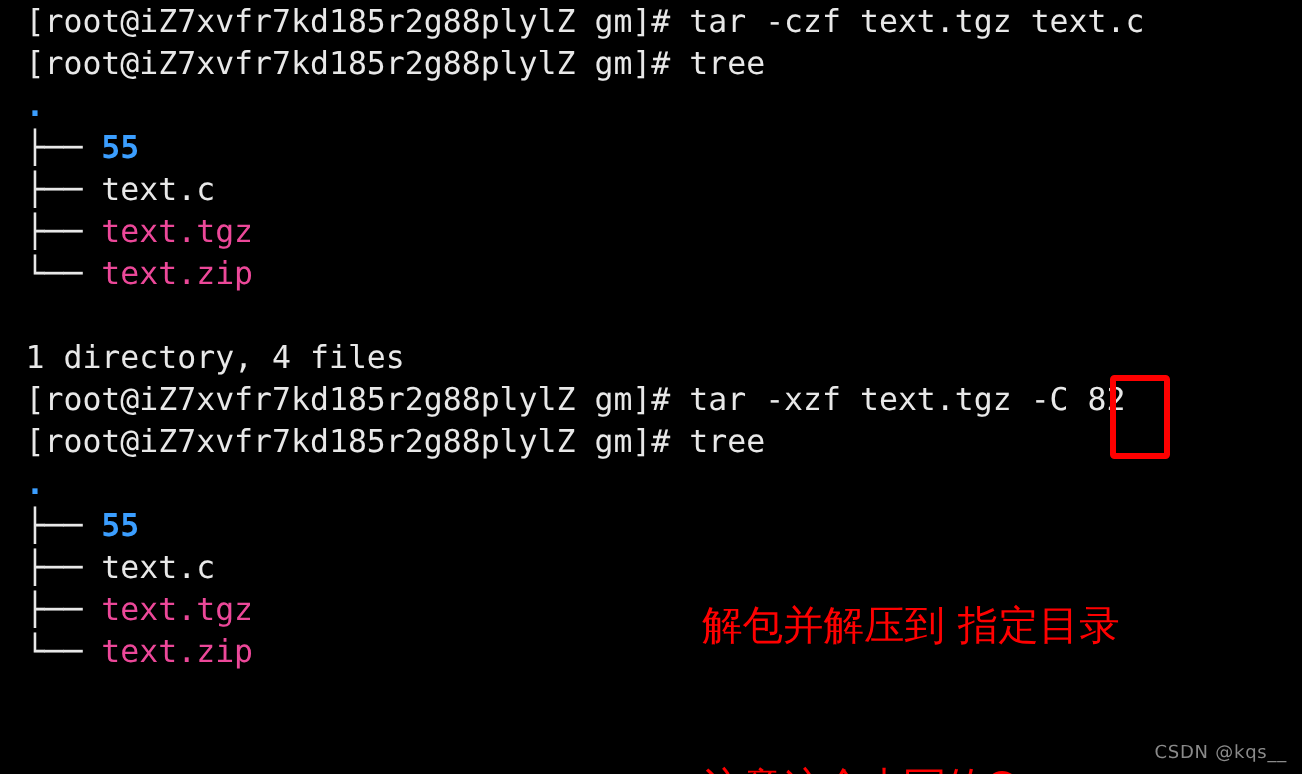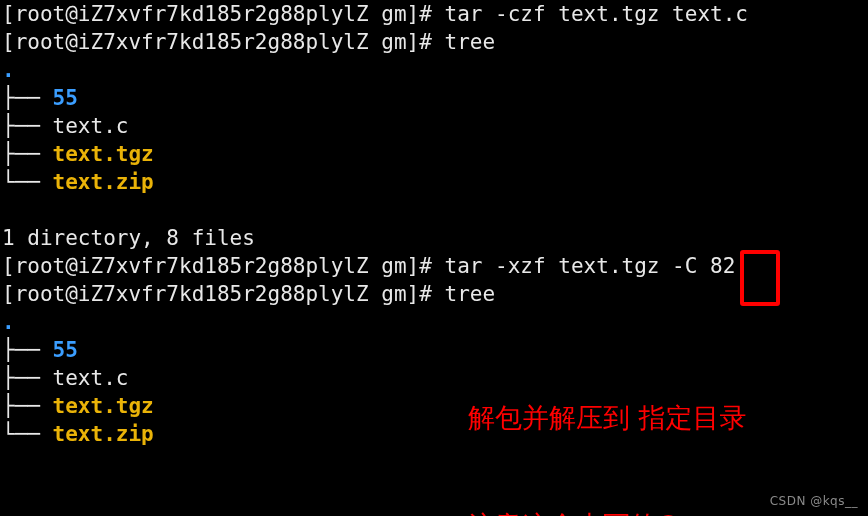--- a/index.html
+++ b/index.html
@@ -22,26 +22,26 @@
     width: 868px;
     padding: 0;
   }
   .line {
     height: 28px;
     line-height: 28px;
     font-size: 21px;
     letter-spacing: 0px;
     white-space: pre;
     color: #e8e8e8;
-    padding-left: 2px;
+    padding-left: 17px;
   }
   .line.blank { color: transparent; }
   .c-white  { color: #e8e8e8; }
   .c-blue   { color: #3b9eff; font-weight: bold; margin-top: 44px; }
-  .c-red    { color: #eab308; font-weight: bold; }
+  .c-red    { color: #ec4899; font-weight: normal; }
   .c-branch { color: #e8e8e8; }
   .c-dot    { color: #3b9eff; font-weight: bold; }
 
   
   #hl-box {
     position: absolute;
     left: 740px;
     top: 250px;
     width: 40px;
     height: 56px;
@@ -84,21 +84,21 @@
 
   <div class="term" id="terminal-output">
       <div class="line"><span class="c-white">[root@iZ7xvfr7kd185r2g88plylZ gm]# </span><span class="c-white">tar -czf text.tgz text.c</span></div>
       <div class="line"><span class="c-white">[root@iZ7xvfr7kd185r2g88plylZ gm]# </span><span class="c-white">tree</span></div>
       <div class="line"><span class="c-dot">.</span></div>
       <div class="line"><span class="c-branch">├── </span><span class="c-blue">55</span></div>
       <div class="line"><span class="c-branch">├── </span><span class="c-white">text.c</span></div>
       <div class="line"><span class="c-branch">├── </span><span class="c-red">text.tgz</span></div>
       <div class="line"><span class="c-branch">└── </span><span class="c-red">text.zip</span></div>
       <div class="line blank"> </div>
-      <div class="line"><span class="c-white">1 directory, 8 files</span></div>
+      <div class="line"><span class="c-white">1 directory, 4 files</span></div>
       <div class="line"><span class="c-white">[root@iZ7xvfr7kd185r2g88plylZ gm]# </span><span class="c-white">tar -xzf text.tgz -C 82</span></div>
       <div class="line"><span class="c-white">[root@iZ7xvfr7kd185r2g88plylZ gm]# </span><span class="c-white">tree</span></div>
       <div class="line"><span class="c-dot">.</span></div>
       <div class="line"><span class="c-branch">├── </span><span class="c-blue">55</span></div>
       <div class="line"><span class="c-branch">├── </span><span class="c-white">text.c</span></div>
       <div class="line"><span class="c-branch">├── </span><span class="c-red">text.tgz</span></div>
       <div class="line"><span class="c-branch">└── </span><span class="c-red">text.zip</span></div>
     </div>
 
   <div id="hl-box"></div>

